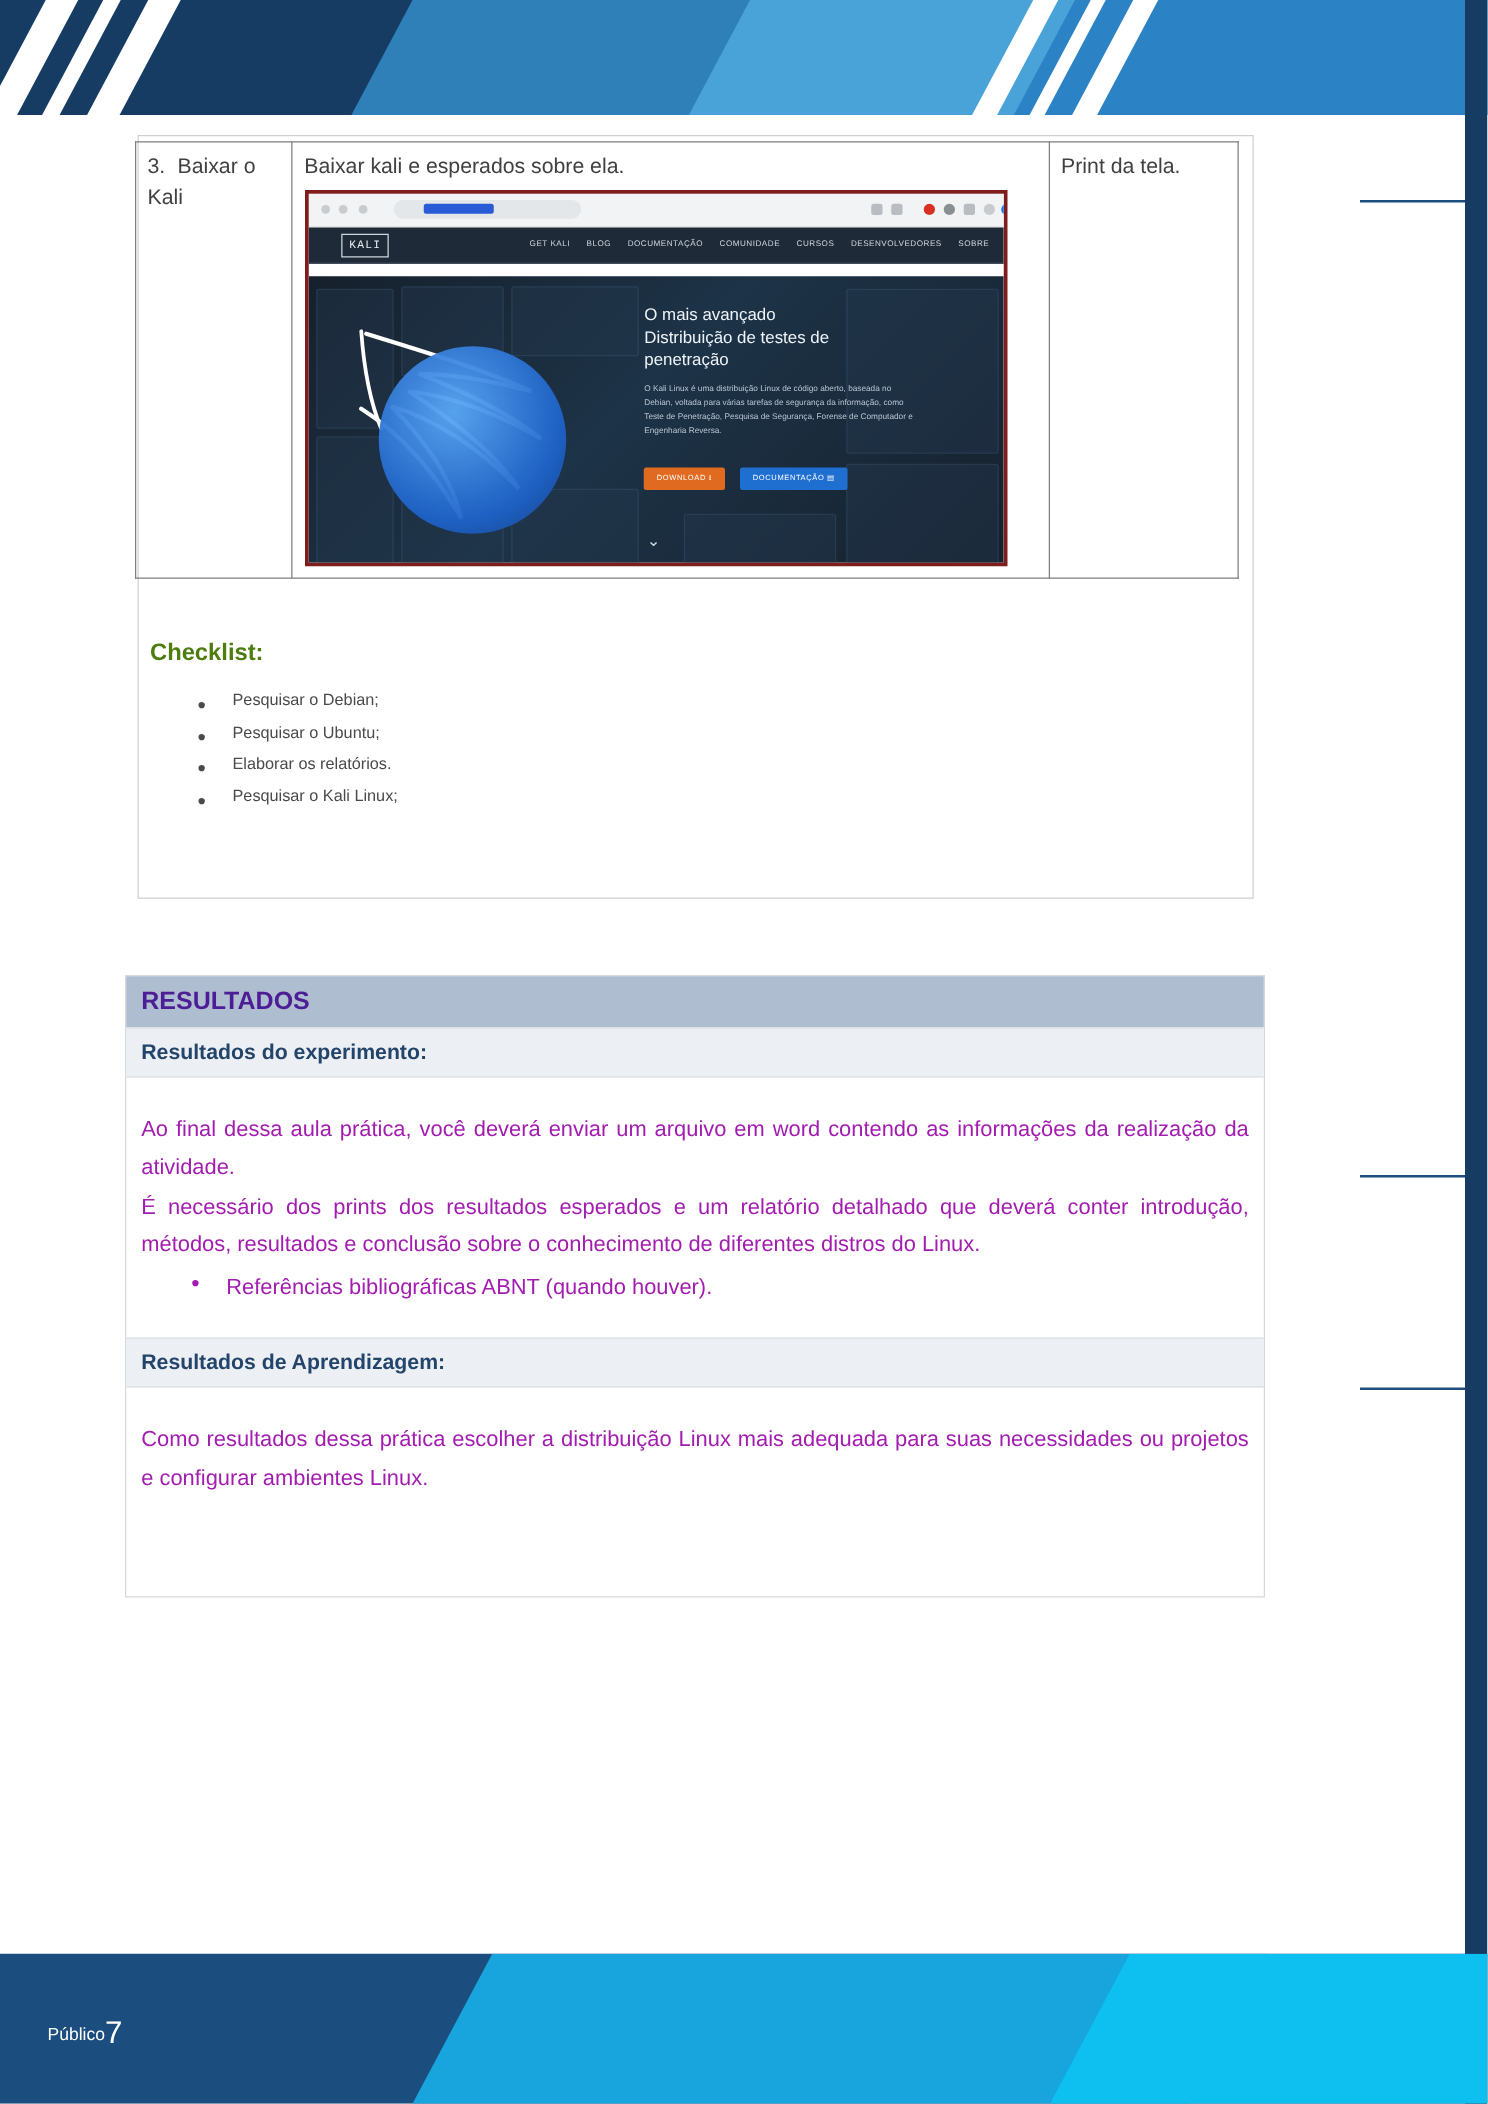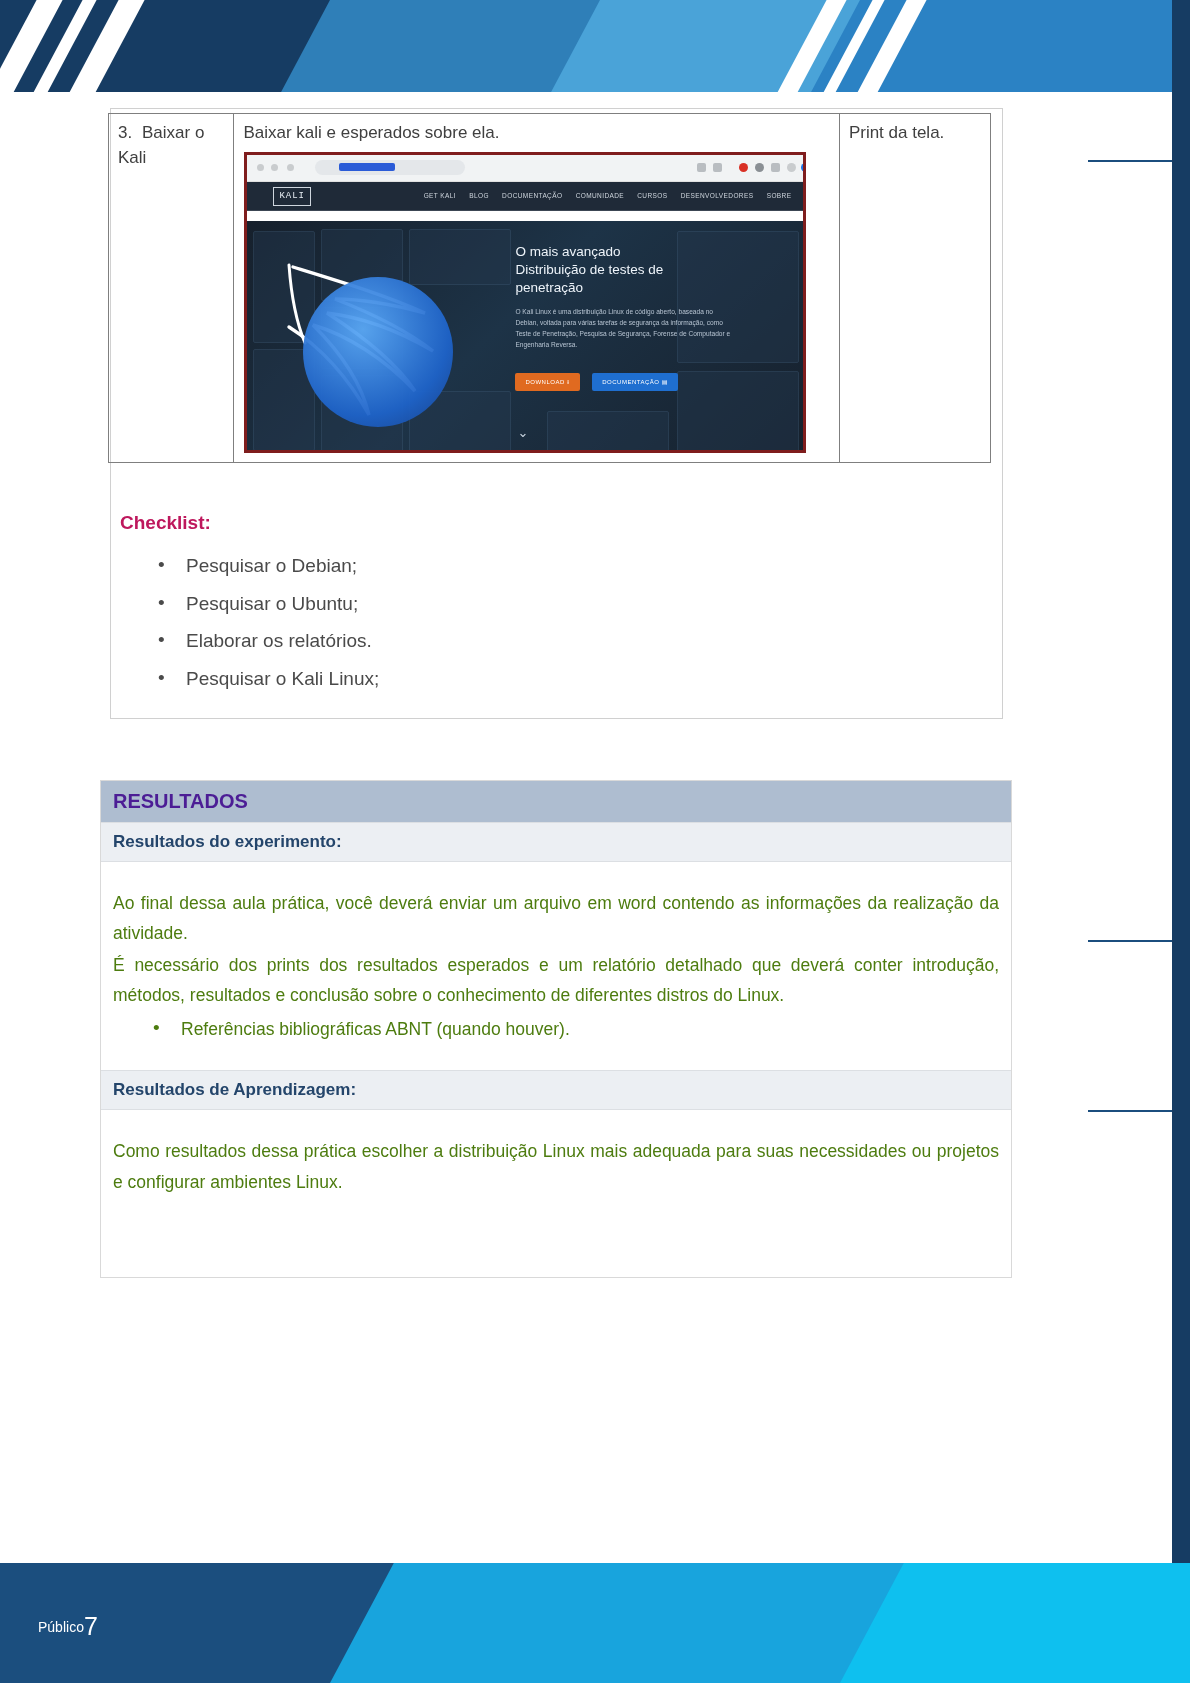--- a/index.html
+++ b/index.html
@@ -326,31 +326,31 @@
     width: 100%; height: 10px;
     background: #0f1823;
   }
 
   
   .checklist-title {
     position: absolute;
     left: 120px;
     font-size: 19px;
     font-weight: bold;
-    color: #be185d;
+    color: #4d7c0f;
   }
   .checklist {
     position: absolute;
     left: 150px;
     margin: 0;
     padding: 0;
     list-style: none;
   }
   .checklist li {
-    font-size: 19px;
+    font-size: 13px;
     line-height: 1.98;
     color: #4a4a4a;
     position: relative;
     padding-left: 36px;
   }
   .checklist li::before {
     content: "•";
     position: absolute;
     left: 8px;
     top: -1px;
@@ -380,21 +380,21 @@
     font-size: 17px;
     font-weight: bold;
     padding: 9px 12px;
     border-top: 1px solid #dcdfe3;
     border-bottom: 1px solid #dcdfe3;
   }
   .results-body {
     padding: 26px 12px 26px 12px;
     font-size: 17.5px;
     line-height: 1.72;
-    color: #4d7c0f;
+    color: #a21caf;
     text-align: justify;
   }
   .results-body p { margin: 0 0 2px 0; }
   .results-body p.justify { text-align: justify; text-justify: inter-word; }
   .results-body ul {
     margin: 4px 0 0 0;
     padding: 0 0 0 68px;
     list-style: none;
   }
   .results-body li {

